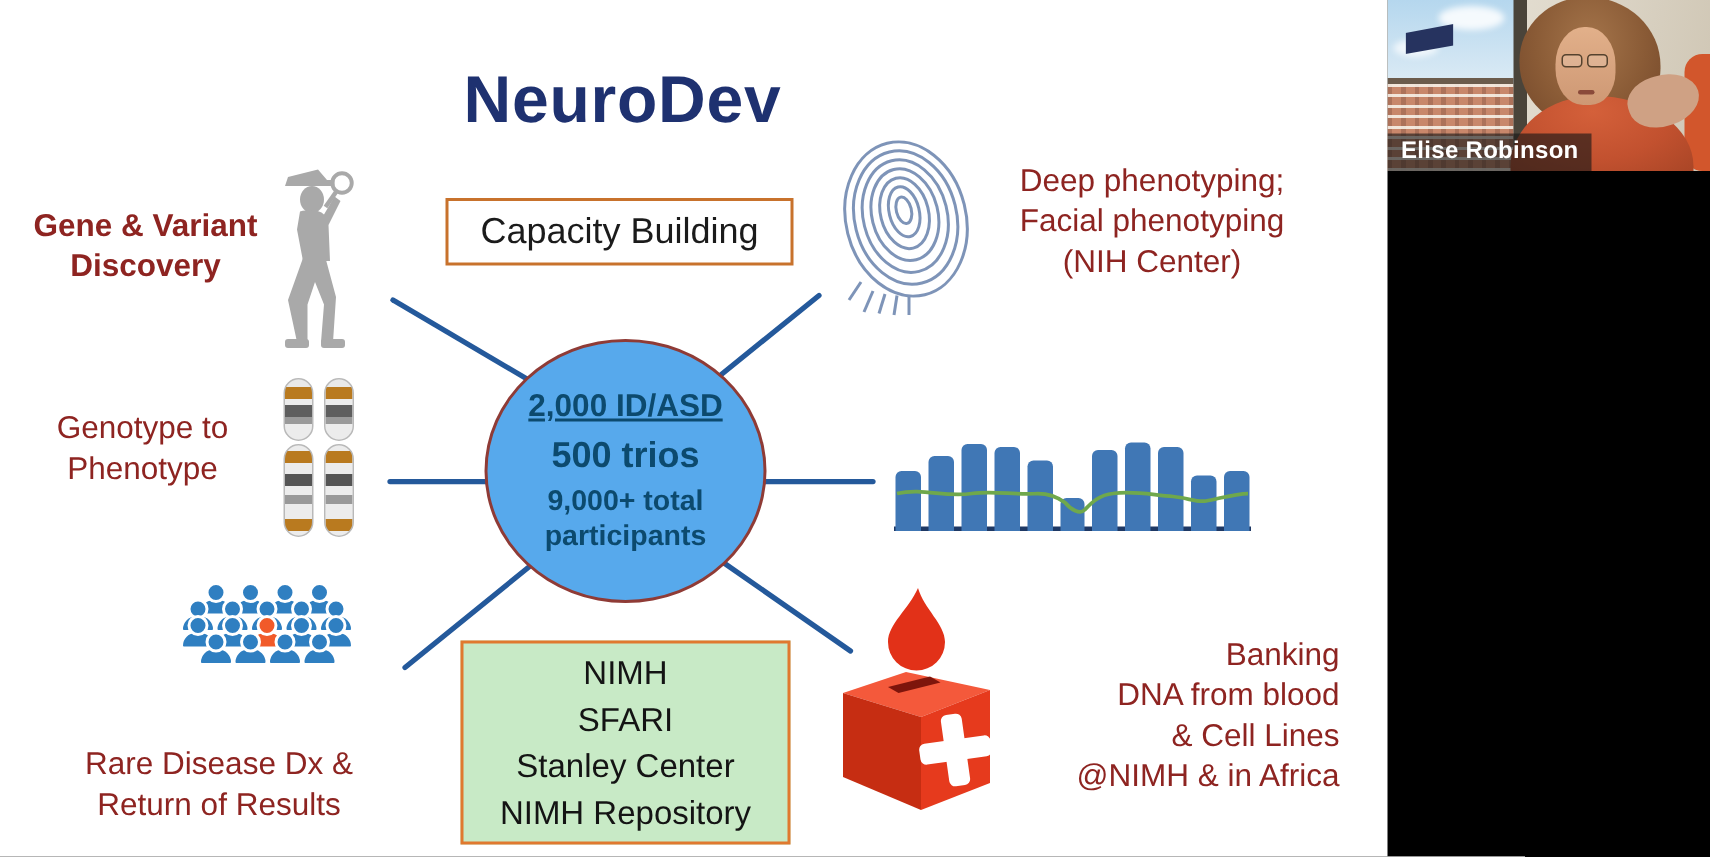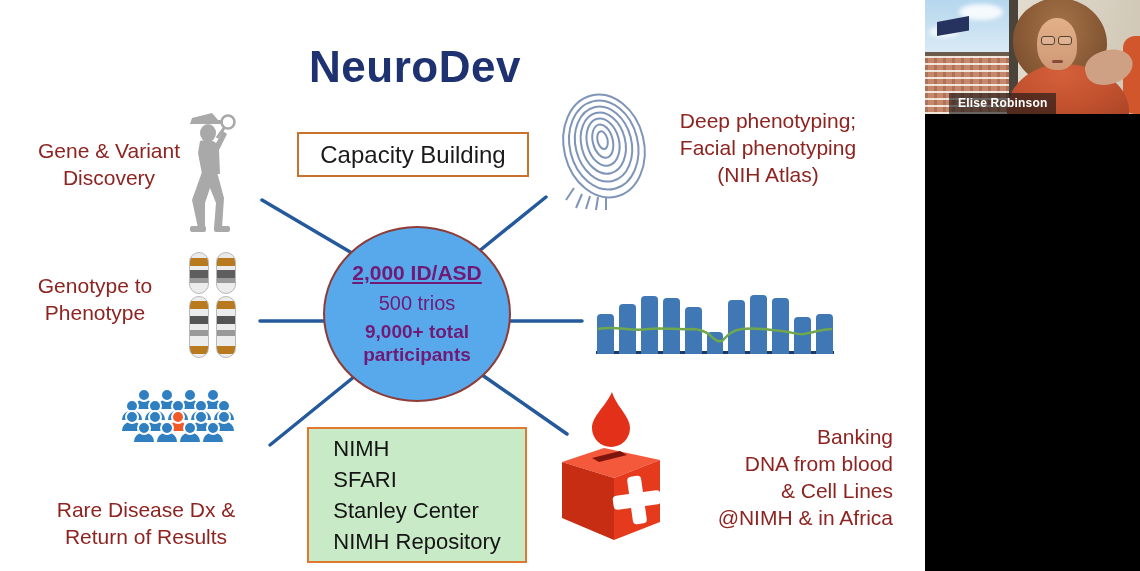--- a/index.html
+++ b/index.html
@@ -25,29 +25,29 @@
     left:297px; top:132px; width:232px; height:45px;
     border:2px solid #C8722C; background:#fff;
     display:flex; align-items:center; justify-content:center;
     font-size:24px; color:#1b1b1b;
   }
 
   #center-circle {
     left:323px; top:226px; width:188px; height:176px;
     background:#57A9EC; border:2.5px solid #8F3B36; border-radius:50%;
     display:flex; flex-direction:column; align-items:center; justify-content:center;
-    color:#701a75; z-index:2;
+    color:#0c4a6e; z-index:2;
   }
   #center-circle .c1 { font-size:21px; font-weight:bold; text-decoration:underline; margin-bottom:7px; }
-  #center-circle .c2 { font-size:20px; font-weight:normal; margin-bottom:6px; }
+  #center-circle .c2 { font-size:24px; font-weight:bold; margin-bottom:6px; }
   #center-circle .c3 { font-size:19px; font-weight:bold; width:150px; text-align:center; line-height:1.2; }
 
   .red-label { color:#8E2421; font-size:21px; line-height:1.28; text-align:center; }
 
-  #label-gene      { left:19px;  top:138px; width:180px; }
+  #label-gene      { left:7px;  top:138px; width:180px;font-weight:bold; }
   #label-genotype  { left:10px;  top:273px; width:170px; }
   #label-rare      { left:22px;  top:497px; width:248px; }
   #label-deep      { left:648px; top:108px; width:240px; }
   #label-reference { left:578px; top:240px; width:268px; }
   #label-banking   { left:645px; top:424px; width:248px;text-align:right; }
 
   
   #detective-icon { left:178px; top:108px; }
 
   
@@ -81,21 +81,21 @@
   #coverage-line { position:absolute; left:0; top:0; }
 
   
   #blood-box-icon { left:556px; top:390px; }
 
   
   #partners-box {
     left:307px; top:427px; width:220px; height:136px;
     background:#C8EAC6; border:2px solid #E0792F;
     display:flex; align-items:center; justify-content:center;
-    font-size:22px; color:#141414; line-height:1.42; text-align:left;
+    font-size:22px; color:#141414; line-height:1.42; text-align:center;
   }
 
   
   #right-panel { position:absolute; left:925px; top:0; width:215px; height:571px; background:#000; }
 
   #webcam-video { position:absolute; left:0; top:0; width:215px; height:114px; overflow:hidden;
     background:linear-gradient(100deg,#EBE7DD 0%,#DED7C9 55%,#CFC6B4 100%); }
 
   .wc-sky { position:absolute; left:0; top:0; width:86px; height:56px;
     background:linear-gradient(#B5D7EE,#DCEBF5); }
@@ -119,21 +119,21 @@
   .wc-mouth { position:absolute; left:127px; top:60px; width:11px; height:3px; background:#8A4A3A; border-radius:2px; }
   .wc-shirt { position:absolute; left:82px; top:64px; width:122px; height:52px;
     background:radial-gradient(ellipse at 45% 20%, #D4603A 0%, #C2512F 55%, #A84526 100%);
     border-radius:46% 54% 0 0 / 90% 90% 0 0; }
   .wc-hand { position:absolute; left:160px; top:50px; width:48px; height:34px; background:#CFA184;
     border-radius:45% 55% 50% 50%; transform:rotate(-18deg); }
   .wc-chair { position:absolute; left:198px; top:36px; width:22px; height:78px; background:#D2562C; border-radius:12px 0 0 12px; }
 
   #participant-name {
     position:absolute; left:0; bottom:0; background:rgba(22,22,22,.62); color:#fff;
-    font-size:12px; font-weight:bold; padding:3px 9px 4px; letter-spacing:.2px;margin-left:24px;
+    font-size:16px; font-weight:bold; padding:3px 9px 4px; letter-spacing:.2px;
   }
 </style>
 </head>
 <body>
 
 <div id="screen">
 
   <div id="slide">
 
     <svg id="connectors" viewBox="0 0 925 571">
@@ -287,21 +287,21 @@
         <line x1="22" y1="98" x2="14" y2="110"></line>
         <line x1="30" y1="104" x2="24" y2="118"></line>
         <line x1="38" y1="106" x2="34" y2="119"></line>
         <line x1="46" y1="107" x2="44" y2="120"></line>
         <line x1="54" y1="107" x2="54" y2="120"></line>
       </g>
     </svg>
 
     <div id="label-deep" class="abs red-label ml">Deep phenotyping;
 Facial phenotyping
-(NIH Atlas)</div>
+(NIH Center)</div>
 
 
     <div id="coverage-chart" class="abs" style="border-bottom-color: rgb(30, 56, 100);">
       <div id="coverage-bars">
           <div class="cov-bar" style="height: 62%; background: rgb(64, 119, 181);"></div>
           <div class="cov-bar" style="height: 78%; background: rgb(64, 119, 181);"></div>
           <div class="cov-bar" style="height: 90%; background: rgb(64, 119, 181);"></div>
           <div class="cov-bar" style="height: 88%; background: rgb(64, 119, 181);"></div>
           <div class="cov-bar" style="height: 74%; background: rgb(64, 119, 181);"></div>
           <div class="cov-bar" style="height: 35%; background: rgb(64, 119, 181);"></div>

